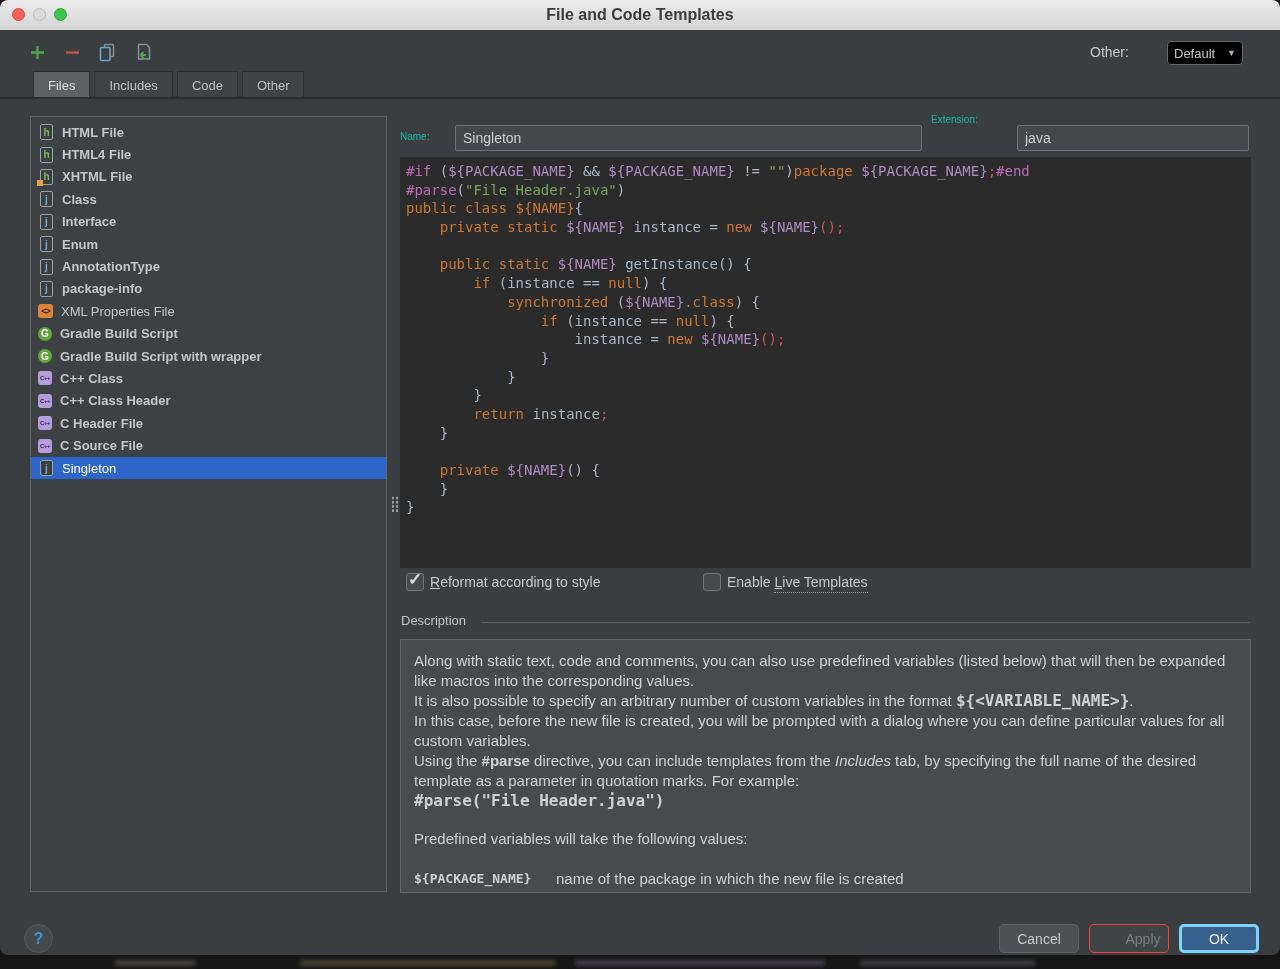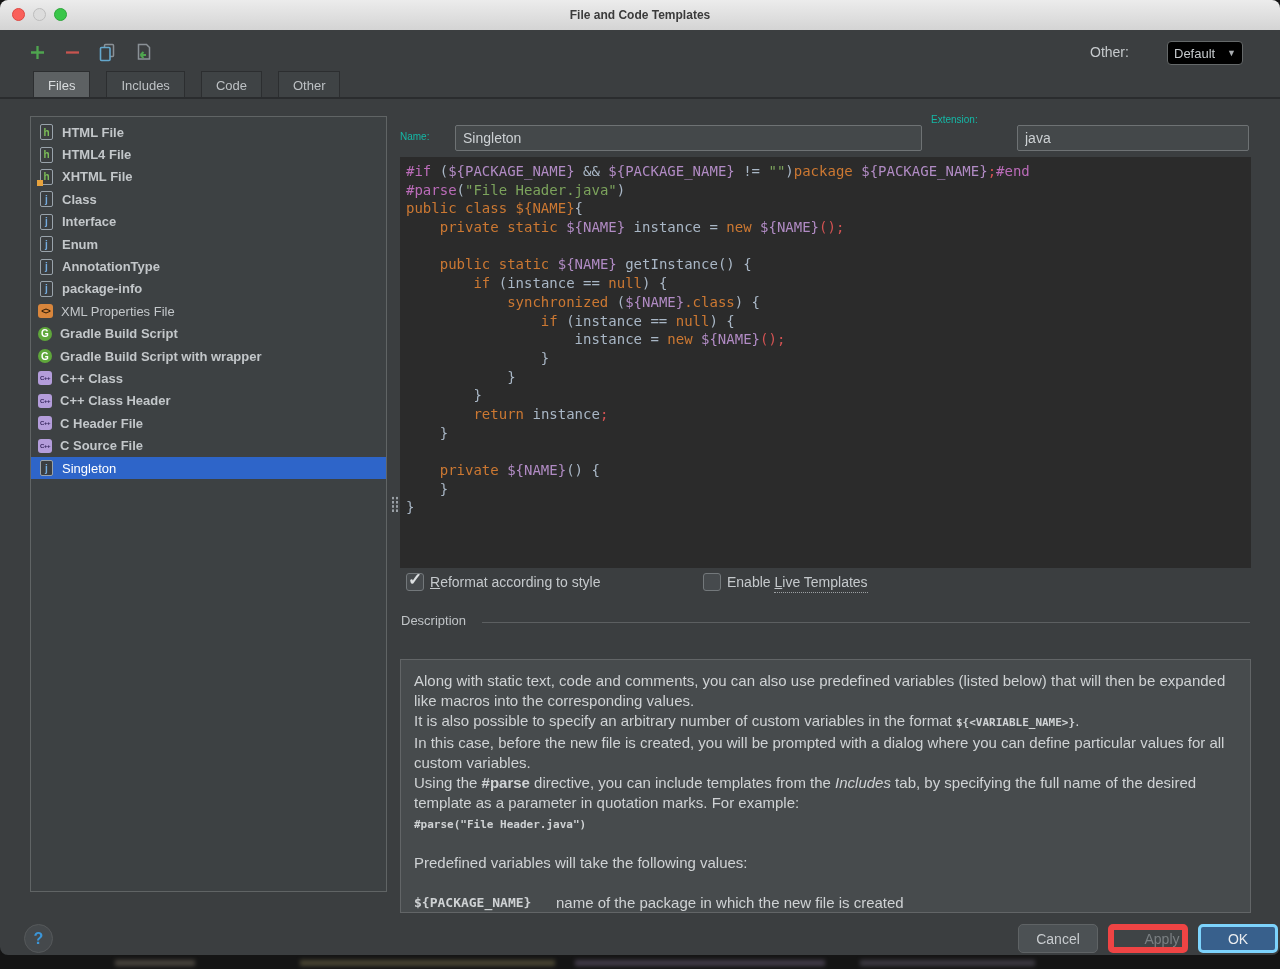--- a/index.html
+++ b/index.html
@@ -2,39 +2,39 @@
 <html><head>
 <meta charset="utf-8">
 <style>
   html,body{margin:0;padding:0;width:1280px;height:969px;background:#141414;overflow:hidden;
     font-family:"Liberation Sans",sans-serif;-webkit-font-smoothing:antialiased;}
   .win{position:absolute;inset:0;}
   
   .titlebar{position:absolute;left:0;top:0;width:1280px;height:30px;
     background:linear-gradient(#ECECEC,#D4D4D4);border-bottom:1px solid #ADADAD;
     border-radius:8px 8px 0 0;display:flex;align-items:center;justify-content:center;}
-  .title{font-size:12px;font-weight:600;color:#3B3B3B;}
+  .title{font-size:16px;font-weight:600;color:#3B3B3B;}
   .lights{position:absolute;left:12px;top:8px;display:flex;gap:8px;}
   .light{width:13px;height:13px;border-radius:50%;box-sizing:border-box;}
   .l-close{background:#F9605A;border:1px solid #DE4742;}
   .l-min{background:#DCDCDC;border:1px solid #BDBDBD;}
   .l-zoom{background:#39C649;border:1px solid #2EA63C;}
   
   .dialog{position:absolute;left:0;top:30px;width:1280px;height:925px;background:#3B3E40;
     border-radius:0 0 8px 8px;}
   
   .tb{position:absolute;left:27px;top:12px;display:flex;gap:15px;align-items:center;height:20px;}
   .tb .tbi{width:20px;height:20px;display:flex;align-items:center;justify-content:center;cursor:default;}
   .schema-label{position:absolute;left:1090px;top:14px;font-size:14px;color:#C6CACD;}
   .schema-dd{position:absolute;left:1167px;top:11px;width:62px;height:22px;background:#000000;
     border:1px solid #646869;border-radius:4px;color:#C6CACD;font-size:13px;display:flex;
     align-items:center;justify-content:space-between;padding:0 6px;}
   .schema-dd .arrow{font-size:9px;color:#A9ADB0;margin-left:6px;}
   
-  .tabbar{position:absolute;left:33px;top:41px;display:flex;gap:16px;height:27px;}
+  .tabbar{position:absolute;left:33px;top:41px;display:flex;gap:4px;height:27px;}
   .tab{background:#3F4345;border:1px solid #2C2E30;border-bottom:none;color:#BDC1C4;
     display:flex;align-items:center;padding:0 14px;font-size:13px;box-sizing:border-box;}
   .tab.sel{background:#5D6163;color:#DADDDF;}
   .tabline{position:absolute;left:0;top:67px;width:1280px;height:2px;background:#2A2C2E;}
   
   .list{position:absolute;left:30px;top:86px;width:357px;height:776px;background:#3D4143;
     border:1px solid #606465;box-sizing:border-box;overflow:hidden;padding-top:4px;}
   .row{height:22.4px;display:flex;align-items:center;padding-left:7px;color:#C3C7CA;font-size:13px;}
   .row.bold{font-weight:bold;}
   .row.sel{background:#2E65C9;color:#FFFFFF;}
@@ -67,37 +67,37 @@
     box-sizing:border-box;margin-right:6px;position:relative;flex:none;}
   .cbbox .chk{position:absolute;left:1px;top:-5px;color:#DDE0E2;font-size:17px;font-weight:bold;}
   .cblabel{font-size:14px;color:#C5C9CC;}
   .cblabel u{text-decoration:underline;}
   .dotted-u{border-bottom:1px dotted #9CA0A3;padding-bottom:2px;}
   
   .desc-label{position:absolute;left:401px;top:583px;font-size:13px;color:#C0C4C7;}
   .desc-line{position:absolute;left:482px;top:592px;width:768px;height:1px;background:#5C5F61;}
   .desc{position:absolute;left:400px;top:609px;width:851px;height:254px;background:#474B4D;
     border:1px solid #626567;box-sizing:border-box;padding:11px 13px;color:#CFD2D4;
-    font-size:15px;line-height:20px;overflow:hidden;margin-top:20px;}
+    font-size:15px;line-height:20px;overflow:hidden;}
   .desc .para{margin:0;}
-  .desc .bm{font-family:"DejaVu Sans Mono","Liberation Mono",monospace;font-weight:bold;font-size:11px;}
+  .desc .bm{font-family:"DejaVu Sans Mono","Liberation Mono",monospace;font-weight:bold;font-size:16px;}
   .desc .b{font-weight:bold;}
   .desc .i{font-style:italic;}
   .desc .spacer{height:18px;}
   .vrow{display:flex;margin-top:2px;}
   .vname{width:142px;flex:none;font-family:"DejaVu Sans Mono","Liberation Mono",monospace;
     font-weight:bold;font-size:13px;}
   
   .help{position:absolute;left:24px;top:894px;width:29px;height:29px;border-radius:50%;
     background:#45494C;border:1px solid #56595B;box-sizing:border-box;color:#3B96D9;
     font-weight:bold;font-size:16px;display:flex;align-items:center;justify-content:center;}
   .btn{position:absolute;top:894px;height:29px;width:80px;border-radius:5px;display:flex;
-    align-items:center;justify-content:center;font-size:14px;box-sizing:border-box;margin-left:19px;}
+    align-items:center;justify-content:center;font-size:14px;box-sizing:border-box;}
   .btn-cancel{left:999px;background:#4C5154;border:1px solid #5F6365;color:#C7CBCE;}
-  .btn-apply{left:1089px;background:#3F4446;border:6px solid #ef4444;color:#7A7F82;padding-left:28px;}
+  .btn-apply{left:1089px;background:#3F4446;border:1px solid #ef4444;color:#7A7F82;padding-left:28px;}
   .btn-ok{left:1179px;background:#38608C;border:3px solid #7dd3fc;color:#EAEDF0;}
   
   .strip{position:absolute;left:0;top:955px;width:1280px;height:14px;background:#151515;overflow:hidden;}
   .strip span{position:absolute;top:5px;height:6px;filter:blur(2px);opacity:.8;}
   .a1{left:115px;width:80px;background:#555048;}
   .a2{left:300px;width:255px;background:#56513a;}
   .a3{left:575px;width:250px;background:#4e4656;}
   .a4{left:860px;width:175px;background:#47434d;}
 </style>
 </head>

